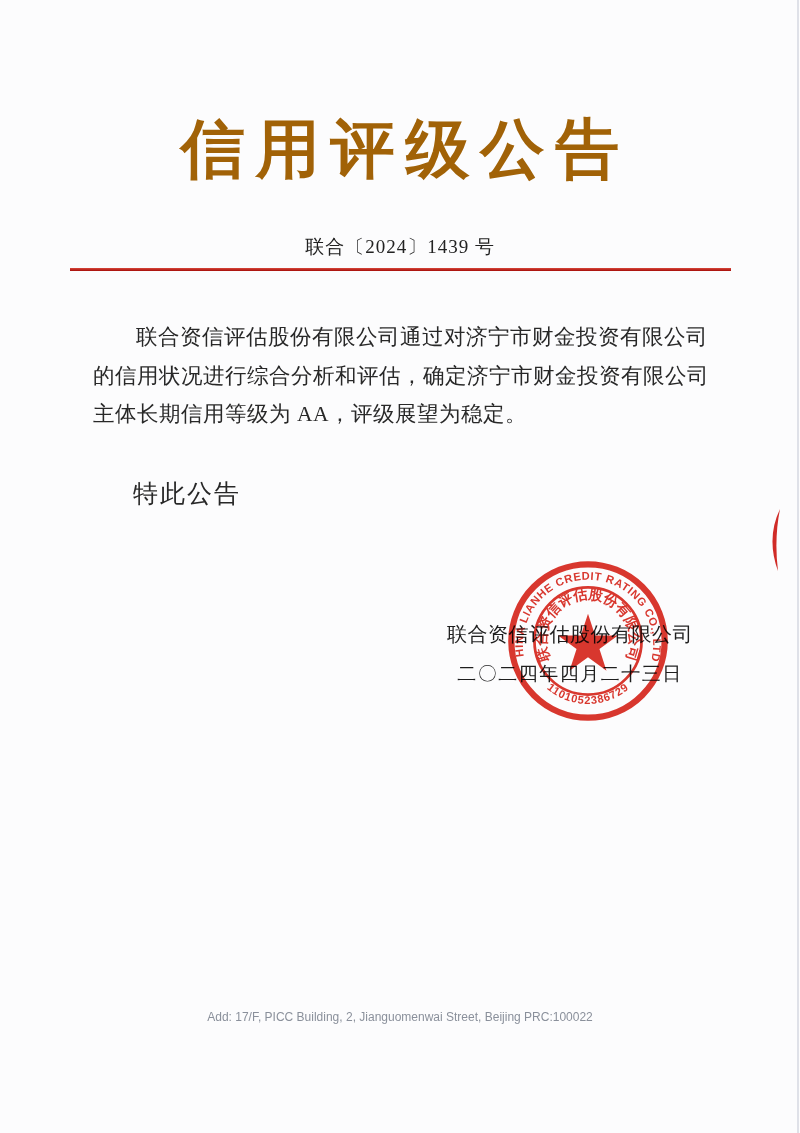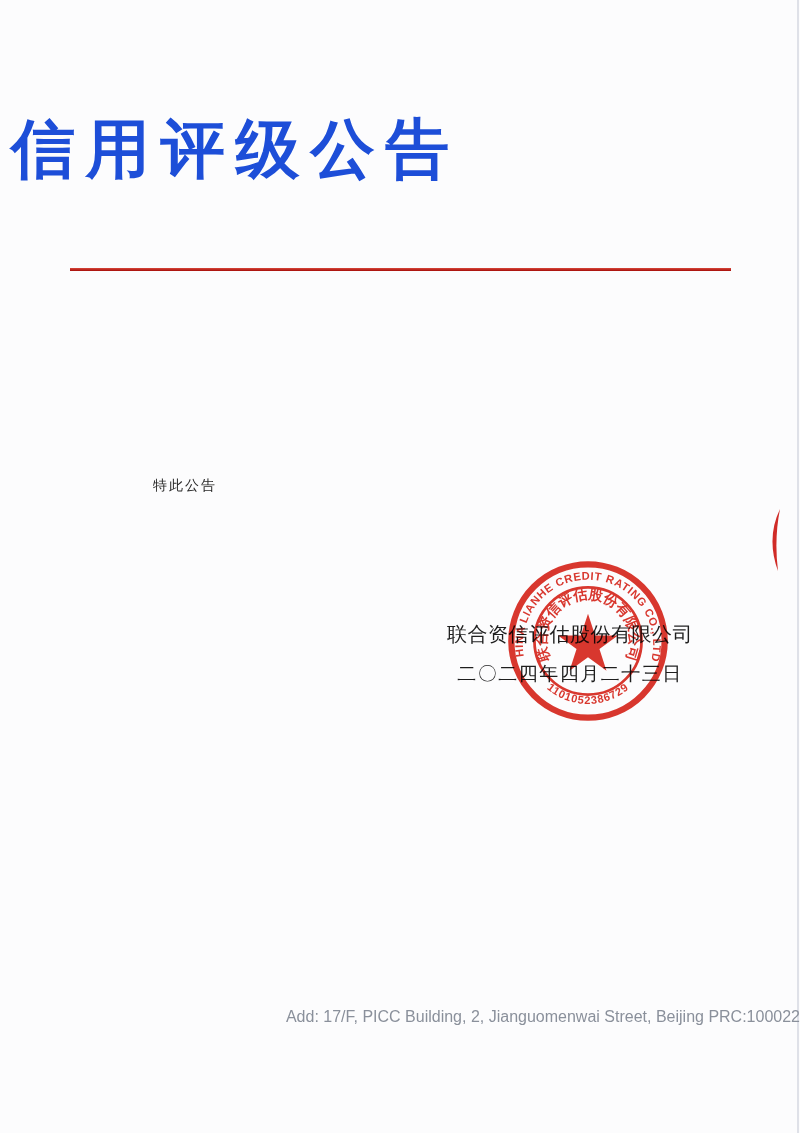--- a/index.html
+++ b/index.html
@@ -10,24 +10,24 @@
     overflow: hidden;
   }
   .page {
     position: relative;
     width: 800px; height: 1133px;
     background: #fcfcfd;
   }
   .doc-title {
     position: absolute; top: 106px; left: 0; width: 100%;
     margin: 0;
-    text-align: left;
+    text-align: center;
     font-size: 64px; line-height: 88px;
     font-weight: bold;
-    color: #1d4ed8;
+    color: #a16207;
     letter-spacing: 0.17em; text-indent: 0.17em;
     white-space: nowrap;
   }
   .doc-number {
     position: absolute; top: 234px; left: 0; width: 100%;
     text-align: center;
     font-size: 19px; color: #222222;
     letter-spacing: 1px;
   }
   .red-rule {
@@ -41,23 +41,22 @@
     font-size: 21.5px;
   }
   .para-line {
     line-height: 38.5px;
     white-space: nowrap;
     letter-spacing: 0.5px;
   }
   .para-line.indent { text-indent: 43px; }
   .closing {
     position: absolute; top: 477px; left: 133px;
-    font-size: 14px; color: #282828;
+    font-size: 25px; color: #282828;
     letter-spacing: 2px;
-    margin-left: 20px;
   }
   .signature {
     position: absolute; top: 622px; left: 425px; width: 290px;
     text-align: center;
     color: #1e1e1e;
     z-index: 1;
   }
   .signature .company { font-size: 20px; letter-spacing: 0.5px; line-height: 24px; }
   .signature .date    { margin-top: 16px; font-size: 19px; letter-spacing: 1.5px; line-height: 24px; }
   .seal {
@@ -76,32 +75,38 @@
     position: absolute; right: 1px; top: 0;
     width: 2px; height: 100%;
     background: rgba(170, 176, 192, 0.35);
   }
   .footer {
     position: absolute; top: 1008px; left: 0; width: 100%;
     text-align: center;
     font-family: "Liberation Sans", "DejaVu Sans", sans-serif;
     color: #8a909b;
   }
-  .footer .f-line { font-size: 16px; line-height: 18.5px; white-space: nowrap; text-align: right; }
+  .footer .f-line { font-size: 12px; line-height: 18.5px; white-space: nowrap; }
 </style>
 </head>
 <body>
 
 <div class="page">
 
   <h1 class="doc-title">信用评级公告</h1>
 
+  <div class="doc-number">联合〔2024〕1439 号</div>
 
   <div class="red-rule"></div>
 
+  <div class="paragraph">
+    <div class="para-line indent">联合资信评估股份有限公司通过对济宁市财金投资有限公司</div>
+    <div class="para-line">的信用状况进行综合分析和评估，确定济宁市财金投资有限公司</div>
+    <div class="para-line">主体长期信用等级为 AA，评级展望为稳定。</div>
+  </div>
 
   <div class="closing">特此公告</div>
 
   <div class="signature">
     <div class="company">联合资信评估股份有限公司</div>
     <div class="date">二〇二四年四月二十三日</div>
   </div>
 
   <svg class="seal" viewBox="0 0 160 160" width="168" height="168" xmlns="http://www.w3.org/2000/svg">
     <defs>

